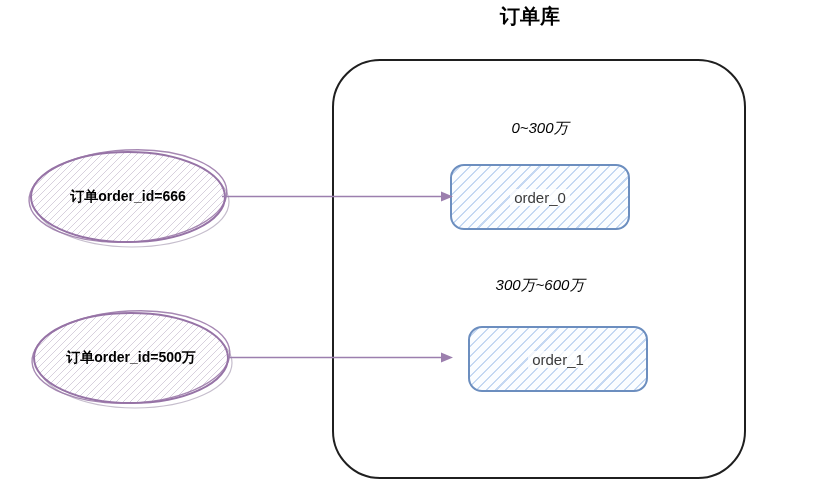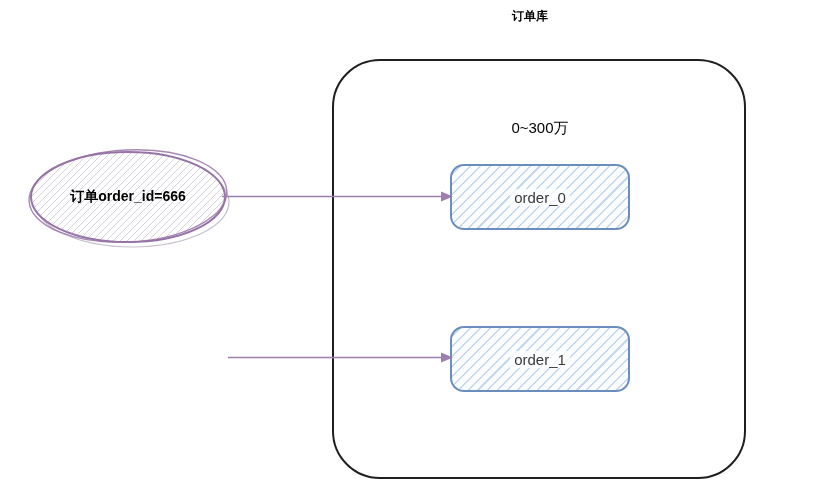--- a/index.html
+++ b/index.html
@@ -6,48 +6,48 @@
   .canvas{
     position:relative;
     width:818px;height:502px;
     background:#ffffff;
     font-family:"Liberation Sans",sans-serif;
     overflow:hidden;
   }
   .title{
     position:absolute;left:464px;top:6px;width:132px;
     text-align:center;
-    font-size:12px;font-weight:bold;color:#000000;
+    font-size:20px;font-weight:bold;color:#000000;
     line-height:20px;
   }
   .db-container{
     position:absolute;left:332px;top:59px;width:414px;height:420px;
     border:2px solid var(--container-border,#1f1f1f);
     border-radius:48px;
     background:transparent;
     box-sizing:border-box;
   }
   .range-label{
     position:absolute;width:180px;text-align:center;
-    font-size:15px;color:#000000;line-height:20px;
+    font-size:15px;color:#000000;line-height:20px;font-style:italic;
   }
   .range-label.r0{left:450px;top:118px;}
   .range-label.r1{left:440px;top:275px;width:200px;}
   .table-box{
     position:absolute;width:180px;height:66px;
     border:2px solid var(--blue-border,#6c8ebf);
     border-radius:14px;
     box-sizing:border-box;
     background:repeating-linear-gradient(135deg,
       var(--box-fill,#fbfdff) 0px, var(--box-fill,#fbfdff) 5.5px,
       var(--blue-hatch,#c5d8f2) 5.5px, var(--blue-hatch,#c5d8f2) 7px);
     display:flex;align-items:center;justify-content:center;
   }
   .table-box.b0{left:450px;top:164px;}
-  .table-box.b1{left:450px;top:326px;}
+  .table-box.b1{left:468px;top:326px;}
   .table-label{
     font-size:15px;color:#3b3b3b;
     background:rgba(255,255,255,0.75);
     padding:0 4px;
   }
   .source{position:absolute;width:206px;height:100px;}
   .source.s0{left:25px;top:147px;}
   .source.s1{left:28px;top:308px;}
   .source svg{position:absolute;left:0;top:0;overflow:visible;}
   .ellipse-main{fill:url(#hatchPurple);stroke:var(--purple,#9673a6);stroke-width:2;}
@@ -85,33 +85,42 @@
 
   <div class="title">订单库</div>
 
   <div class="db-container"></div>
 
   <div class="range-label r0">0~300万</div>
   <div class="table-box b0">
     <span class="table-label">order_0</span>
   </div>
 
+  <div class="range-label r1">300万~600万</div>
   <div class="table-box b1">
     <span class="table-label">order_1</span>
   </div>
 
   <div class="source s0">
     <svg width="206" height="100" viewBox="0 0 206 100">
       <ellipse class="ellipse-shadow" cx="107" cy="55" rx="97" ry="45"></ellipse>
       <ellipse class="ellipse-main" cx="103" cy="50" rx="97" ry="45"></ellipse>
       <ellipse class="ellipse-sketch" cx="103" cy="49" rx="99" ry="46" transform="rotate(-3 103 50)"></ellipse>
     </svg>
     <div class="source-label">订单order_id=666</div>
   </div>
 
+  <div class="source s1">
+    <svg width="206" height="100" viewBox="0 0 206 100">
+      <ellipse class="ellipse-shadow" cx="107" cy="55" rx="97" ry="45"></ellipse>
+      <ellipse class="ellipse-main" cx="103" cy="50" rx="97" ry="45"></ellipse>
+      <ellipse class="ellipse-sketch" cx="103" cy="49" rx="99" ry="46" transform="rotate(-3 103 50)"></ellipse>
+    </svg>
+    <div class="source-label">订单order_id=500万</div>
+  </div>
 
   <svg class="arrow a0" width="232" height="13" viewBox="0 0 232 13">
     <line class="arrow-line" x1="0" y1="6.5" x2="220" y2="6.5"></line>
     <path class="arrow-head" d="M219,1.5 L231,6.5 L219,11.5 Z"></path>
   </svg>
 
   <svg class="arrow a1" width="226" height="13" viewBox="0 0 226 13">
     <line class="arrow-line" x1="0" y1="6.5" x2="214" y2="6.5"></line>
     <path class="arrow-head" d="M213,1.5 L225,6.5 L213,11.5 Z"></path>
   </svg>

